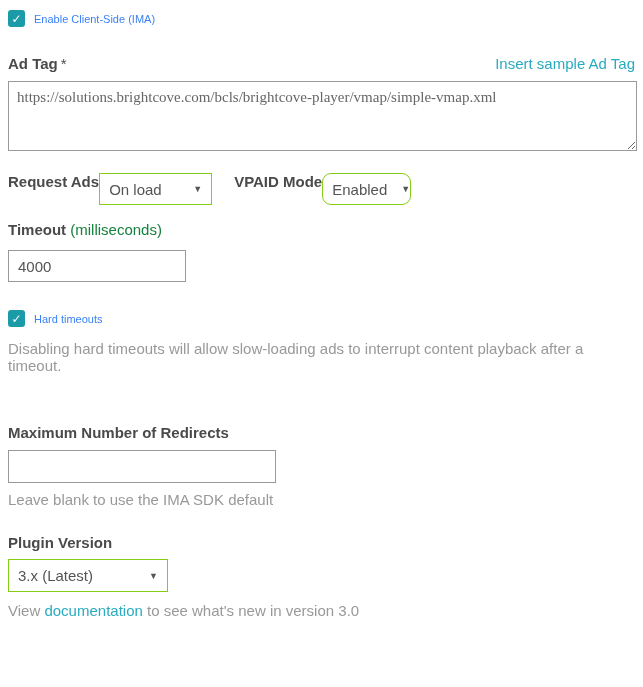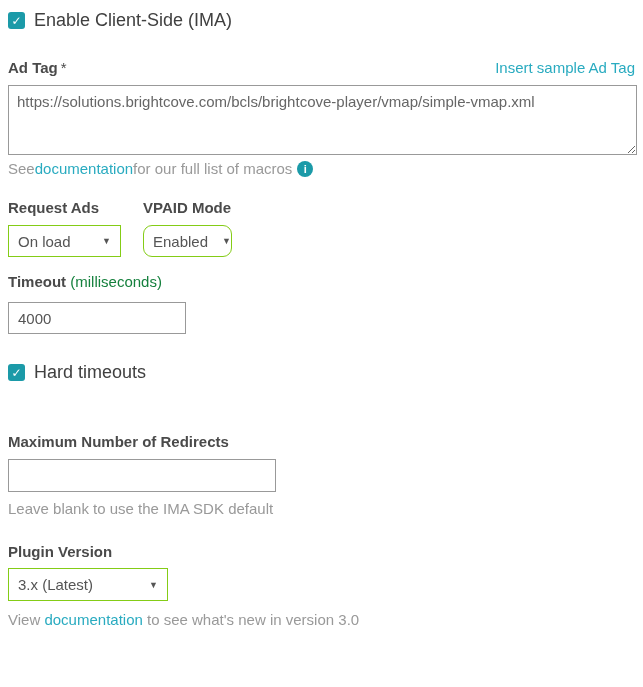--- a/index.html
+++ b/index.html
@@ -16,57 +16,57 @@
   .check-row { display: flex; align-items: center; gap: 9px; }
   .checkbox {
     width: 17px; height: 17px;
     background: #1b9aa8;
     border-radius: 3px;
     display: inline-flex; align-items: center; justify-content: center;
     color: #fff; font-size: 12px; font-weight: 700;
     flex: 0 0 auto;
     cursor: pointer;
   }
-  .check-label { font-size: 18px; color: #404040; }
+  .check-label { font-size: 11px; color: #3b82f6; }
 
   
   .field-label { font-weight: 700; font-size: 15px; color: #4a4a4a; }
   .label-suffix { font-weight: 400; color: #15803d; }
   .required { font-weight: 400; margin-left: 3px; }
 
   
   .link { color: #29abc0; text-decoration: none; cursor: pointer; }
   .help-text { color: #999; font-size: 15px; }
 
   
   .adtag-header { display: flex; justify-content: space-between; align-items: baseline; margin-top: 28px; }
   .adtag-textarea {
     margin-top: 9px;
     width: 629px; height: 70px;
     border: 1px solid #999;
     padding: 7px 8px;
-    font-family: Liberation Sans, sans-serif;
+    font-family: Liberation Serif, serif;
     font-size: 15px; color: #666;
     resize: both;
     background: #fff;
     display: block;
   }
   .macros-line { margin-top: 5px; display: flex; align-items: center; }
   .info-icon {
     display: inline-flex; align-items: center; justify-content: center;
     width: 16px; height: 16px; border-radius: 50%;
     background: #1b9aa8; color: #fff;
     font-size: 11px; font-weight: 700; font-style: normal;
     margin-left: 5px;
     cursor: pointer;
   }
 
   
   .selects-row { display: flex; margin-top: 22px; }
-  .select-col { display: flex; flex-direction: column; }
+  .select-col { display: flex; flex-direction: row; }
   .select-col .field-label { margin-bottom: 9px; }
   .dropdown {
     height: 32px;
     border: 1px solid #84cc16;
     display: flex; align-items: center; justify-content: space-between;
     padding: 0 9px;
     color: #555;
     background: #fff;
     cursor: pointer;
   }
@@ -111,28 +111,20 @@
     <span class="check-label">Enable Client-Side (IMA)</span>
   </div>
 
   <div class="adtag-header">
     <span class="field-label"><span>Ad Tag</span><span class="required">*</span></span>
     <a class="link">Insert sample Ad Tag</a>
   </div>
 
   <textarea class="adtag-textarea" spellcheck="false" style="">https://solutions.brightcove.com/bcls/brightcove-player/vmap/simple-vmap.xml</textarea>
 
-  <div class="macros-line help-text">
-    <span>See </span>
-      <a class="link">documentation</a>
-      <span> for our full list of macros</span>
-    <span class="info-icon">
-        <span>i</span>
-      </span>
-  </div>
 
   <div class="selects-row">
     <div class="select-col">
       <span class="field-label">Request Ads</span>
       <div class="dropdown dd-request">
         <span>On load</span>
         <span class="arrow">▼</span>
       </div>
     </div>
     <div class="select-col">
@@ -146,20 +138,21 @@
 
   <div class="field-label timeout-label"><span>Timeout</span><span class="label-suffix"> (milliseconds)</span></div>
   <input class="text-input timeout-input" value="4000" style="">
 
   <div class="check-row hard-row">
     <span class="checkbox">
         <span>✓</span>
       </span>
     <span class="check-label">Hard timeouts</span>
   </div>
+  <div class="help-text hard-desc">Disabling hard timeouts will allow slow-loading ads to interrupt content playback after a timeout.</div>
 
   <div class="field-label redirects-label">Maximum Number of Redirects</div>
   <input class="text-input redirects-input" value="" style="">
   <div class="help-text redirects-help">Leave blank to use the IMA SDK default</div>
 
   <div class="field-label version-label">Plugin Version</div>
   <div class="dropdown dd-version version-dd">
     <span>3.x (Latest)</span>
     <span class="arrow">▼</span>
   </div>

